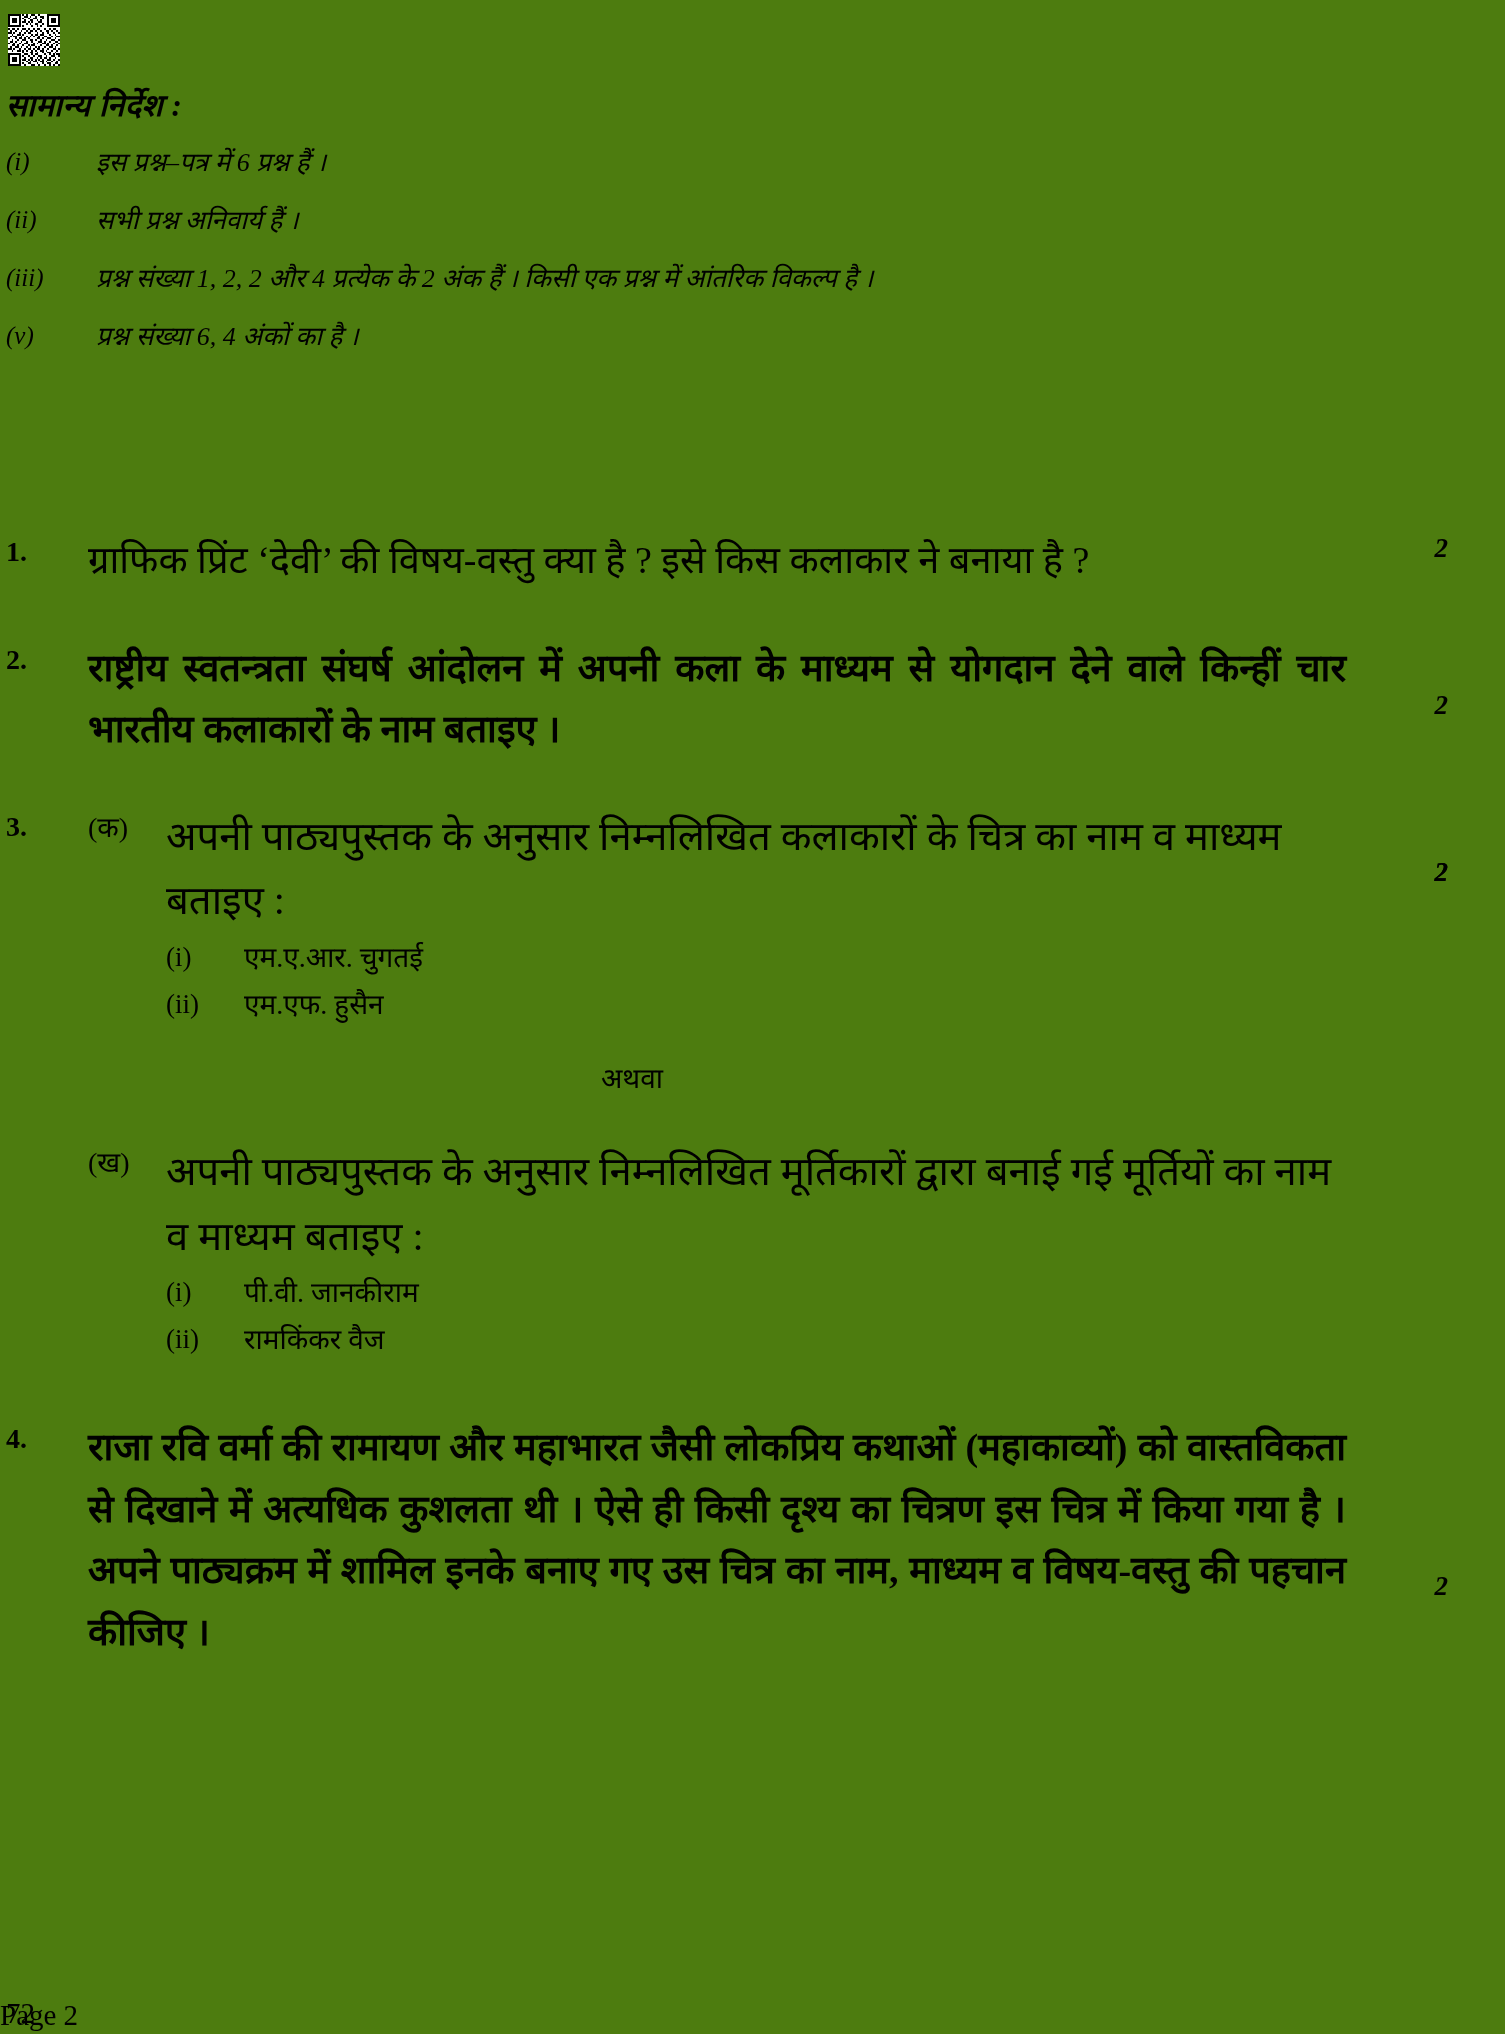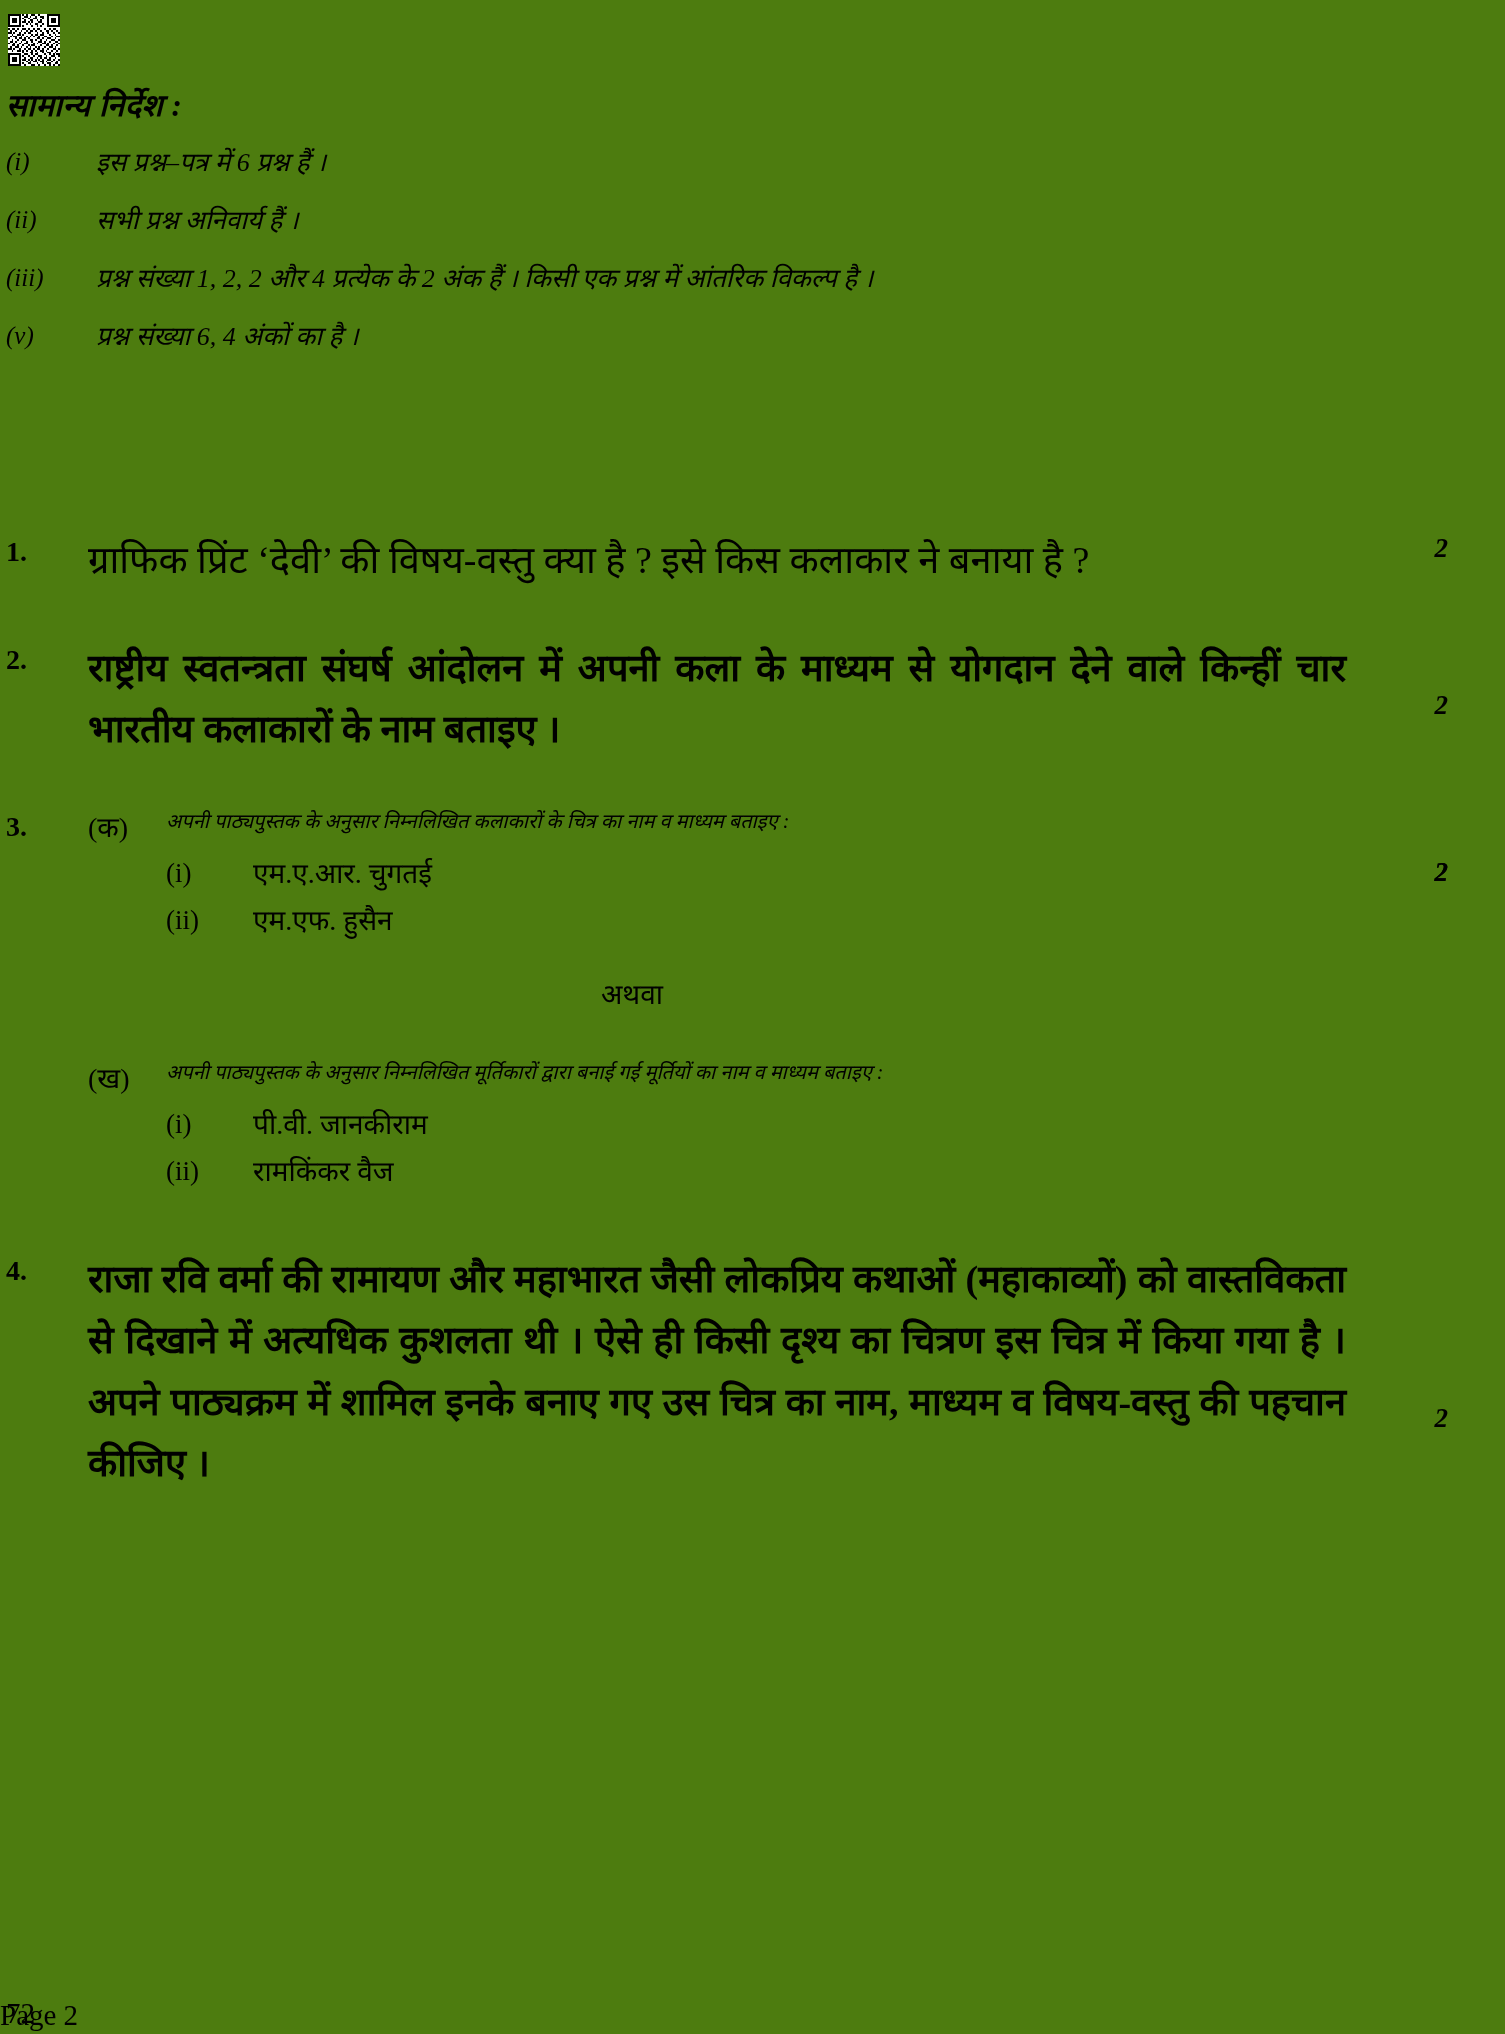--- a/index.html
+++ b/index.html
@@ -114,41 +114,39 @@
     align-items: flex-start;
   }
   .sub-label {
     width: 78px;
     flex: 0 0 78px;
     font-size: 28px;
     line-height: 1.62;
   }
   .sub-body {
     flex: 1 1 auto;
-    font-size: 20px;
+    font-size: 40px;
     line-height: 1.62;
     padding-right: 120px;
-    font-style: italic;
   }
   .roman-row {
     display: flex;
     align-items: flex-start;
     margin-top: 2px;
   }
   .roman-label {
     width: 78px;
     flex: 0 0 78px;
     font-size: 27px;
     line-height: 1.6;
   }
   .roman-text {
     flex: 1 1 auto;
     font-size: 28px;
     line-height: 1.6;
-    margin-left: 9px;
   }
   .athwa {
     text-align: center;
     font-weight: normal;
     font-size: 28px;
     margin: 30px 0 44px 0;
     padding-right: 300px;
   }
 
   

